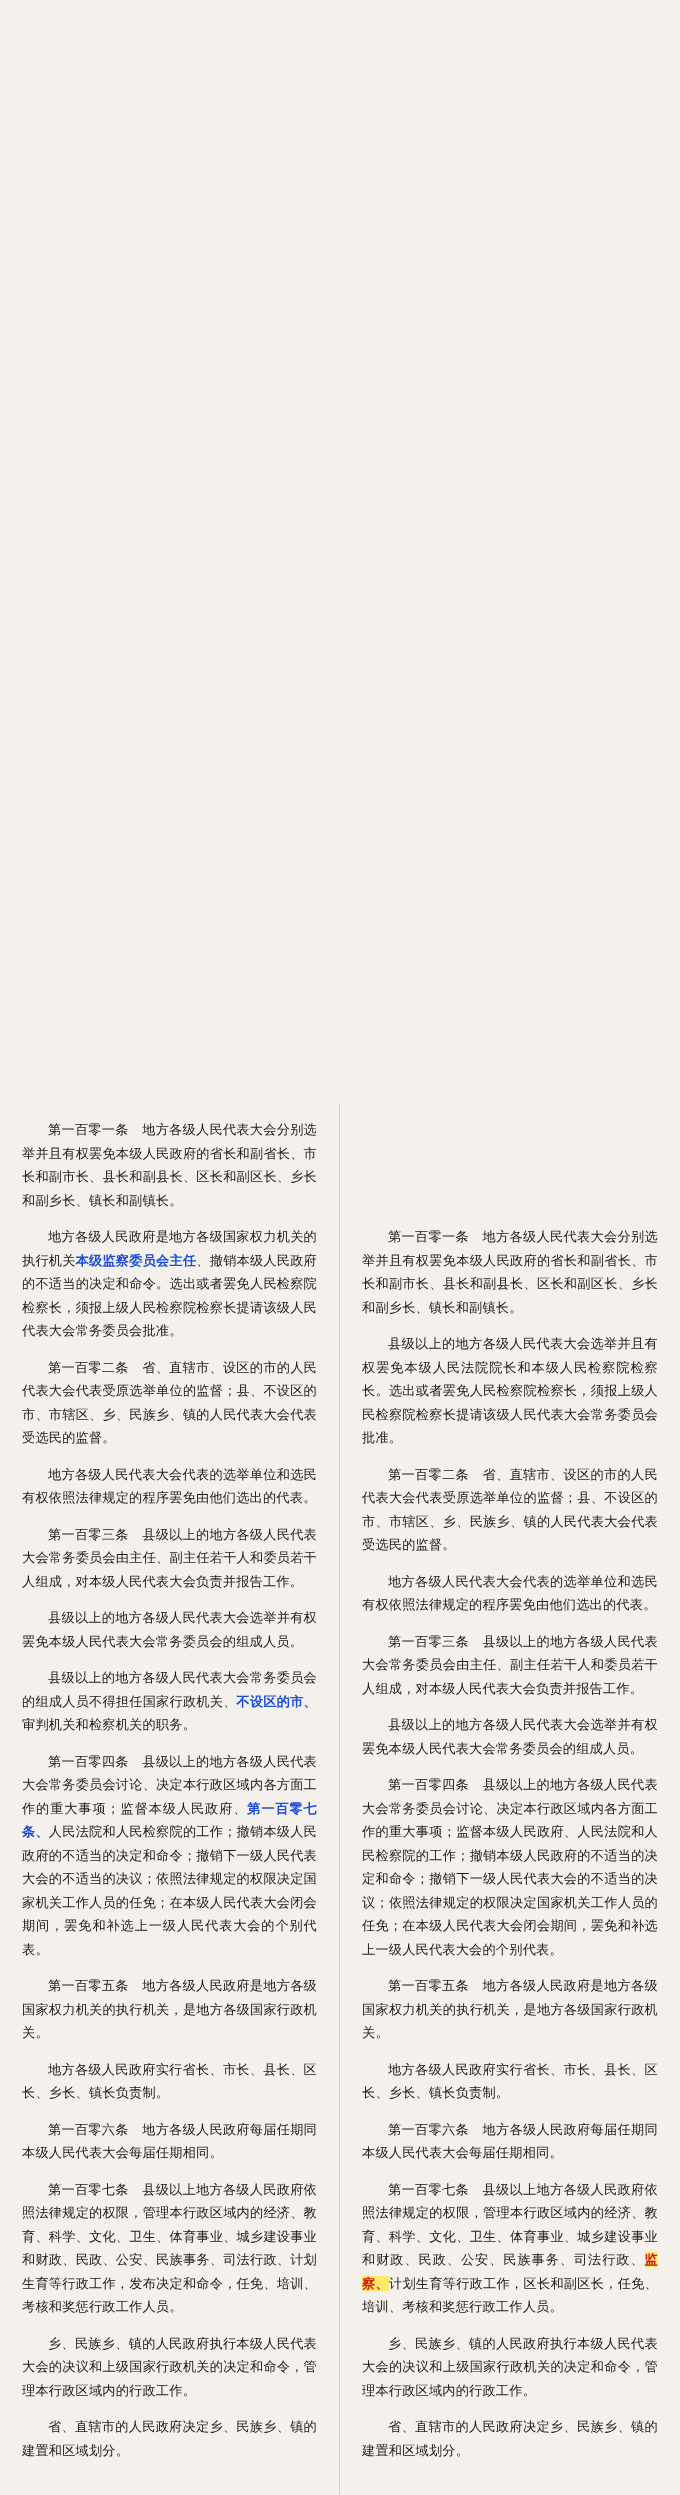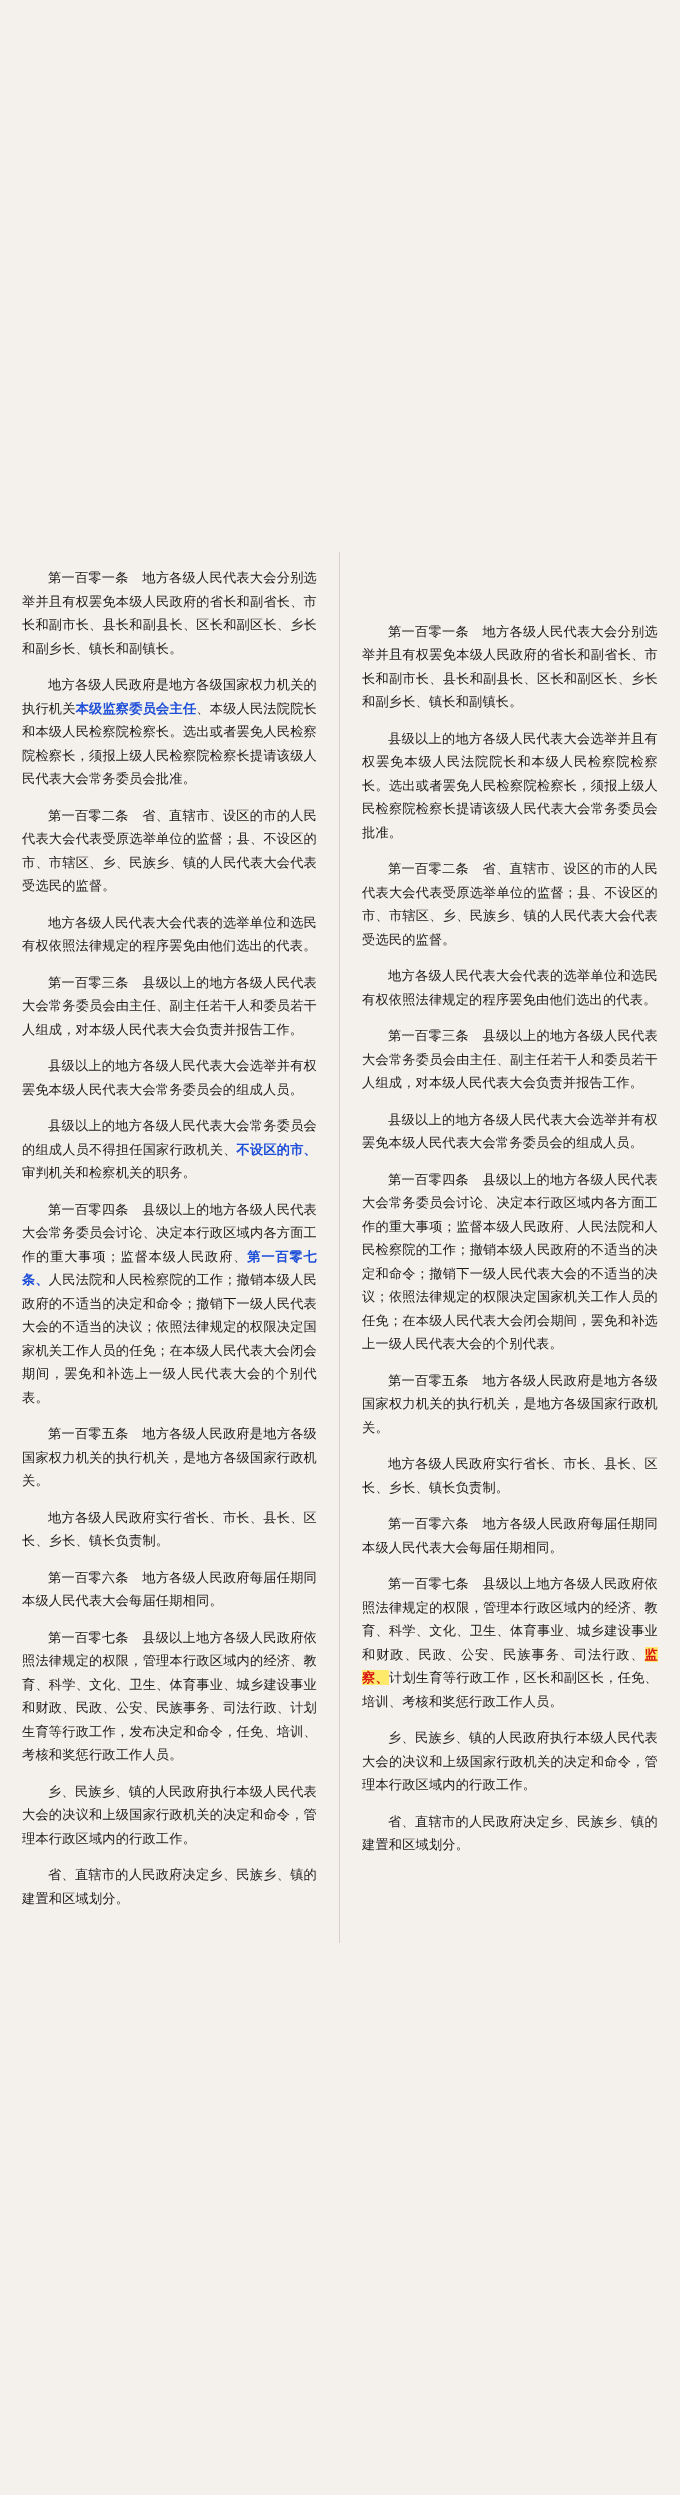--- a/index.html
+++ b/index.html
@@ -12,21 +12,21 @@
     width: 680px;
   }
   .page {
     width: 680px;
     min-height: 2495px;
     background: #f4f0ec;
     position: relative;
     box-sizing: border-box;
     display: flex;
     flex-direction: row;
-    align-items: center;
+    align-items: flex-end;
   }
   .col {
     box-sizing: border-box;
     width: 340px;
     padding: 14px 22px 20px 22px;
   }
   .col-left {
     background: #f4f0ec;
     border-right: 1px solid #d8d0c8;
   }
@@ -55,21 +55,21 @@
     font-weight: bold;
     background: #ffe96b;
   }
 </style>
 </head>
 <body>
 
 <div class="page">
   <div class="col col-left" id="left-column">
       <div class="para indent"><span>第一百零一条　地方各级人民代表大会分别选举并且有权罢免本级人民政府的省长和副省长、市长和副市长、县长和副县长、区长和副区长、乡长和副乡长、镇长和副镇长。</span></div>
-      <div class="para indent"><span>地方各级人民政府是地方各级国家权力机关的执行机关</span><span class="hl">本级监察委员会主任</span><span>、本级人民法院院长和本级人民检察院检察长。选出或者罢免人民检察院检察长，须报上级人民检察院检察长提请该级人民代表大会常务委员会批准。</span></div>
+      <div class="para indent"><span>地方各级人民政府是地方各级国家权力机关的执行机关</span><span class="hl">本级监察委员会主任</span><span>、撤销本级人民政府的不适当的决定和命令。选出或者罢免人民检察院检察长，须报上级人民检察院检察长提请该级人民代表大会常务委员会批准。</span></div>
       <div class="para indent"><span>第一百零二条　省、直辖市、设区的市的人民代表大会代表受原选举单位的监督；县、不设区的市、市辖区、乡、民族乡、镇的人民代表大会代表受选民的监督。</span></div>
       <div class="para indent"><span>地方各级人民代表大会代表的选举单位和选民有权依照法律规定的程序罢免由他们选出的代表。</span></div>
       <div class="para indent"><span>第一百零三条　县级以上的地方各级人民代表大会常务委员会由主任、副主任若干人和委员若干人组成，对本级人民代表大会负责并报告工作。</span></div>
       <div class="para indent"><span>县级以上的地方各级人民代表大会选举并有权罢免本级人民代表大会常务委员会的组成人员。</span></div>
       <div class="para indent"><span>县级以上的地方各级人民代表大会常务委员会的组成人员不得担任国家行政机关、</span><span class="hl">不设区的市、</span><span>审判机关和检察机关的职务。</span></div>
       <div class="para indent"><span>第一百零四条　县级以上的地方各级人民代表大会常务委员会讨论、决定本行政区域内各方面工作的重大事项；监督本级人民政府、</span><span class="hl">第一百零七条、</span><span>人民法院和人民检察院的工作；撤销本级人民政府的不适当的决定和命令；撤销下一级人民代表大会的不适当的决议；依照法律规定的权限决定国家机关工作人员的任免；在本级人民代表大会闭会期间，罢免和补选上一级人民代表大会的个别代表。</span></div>
       <div class="para indent"><span>第一百零五条　地方各级人民政府是地方各级国家权力机关的执行机关，是地方各级国家行政机关。</span></div>
       <div class="para indent"><span>地方各级人民政府实行省长、市长、县长、区长、乡长、镇长负责制。</span></div>
       <div class="para indent"><span>第一百零六条　地方各级人民政府每届任期同本级人民代表大会每届任期相同。</span></div>
       <div class="para indent"><span>第一百零七条　县级以上地方各级人民政府依照法律规定的权限，管理本行政区域内的经济、教育、科学、文化、卫生、体育事业、城乡建设事业和财政、民政、公安、民族事务、司法行政、计划生育等行政工作，发布决定和命令，任免、培训、考核和奖惩行政工作人员。</span></div>

